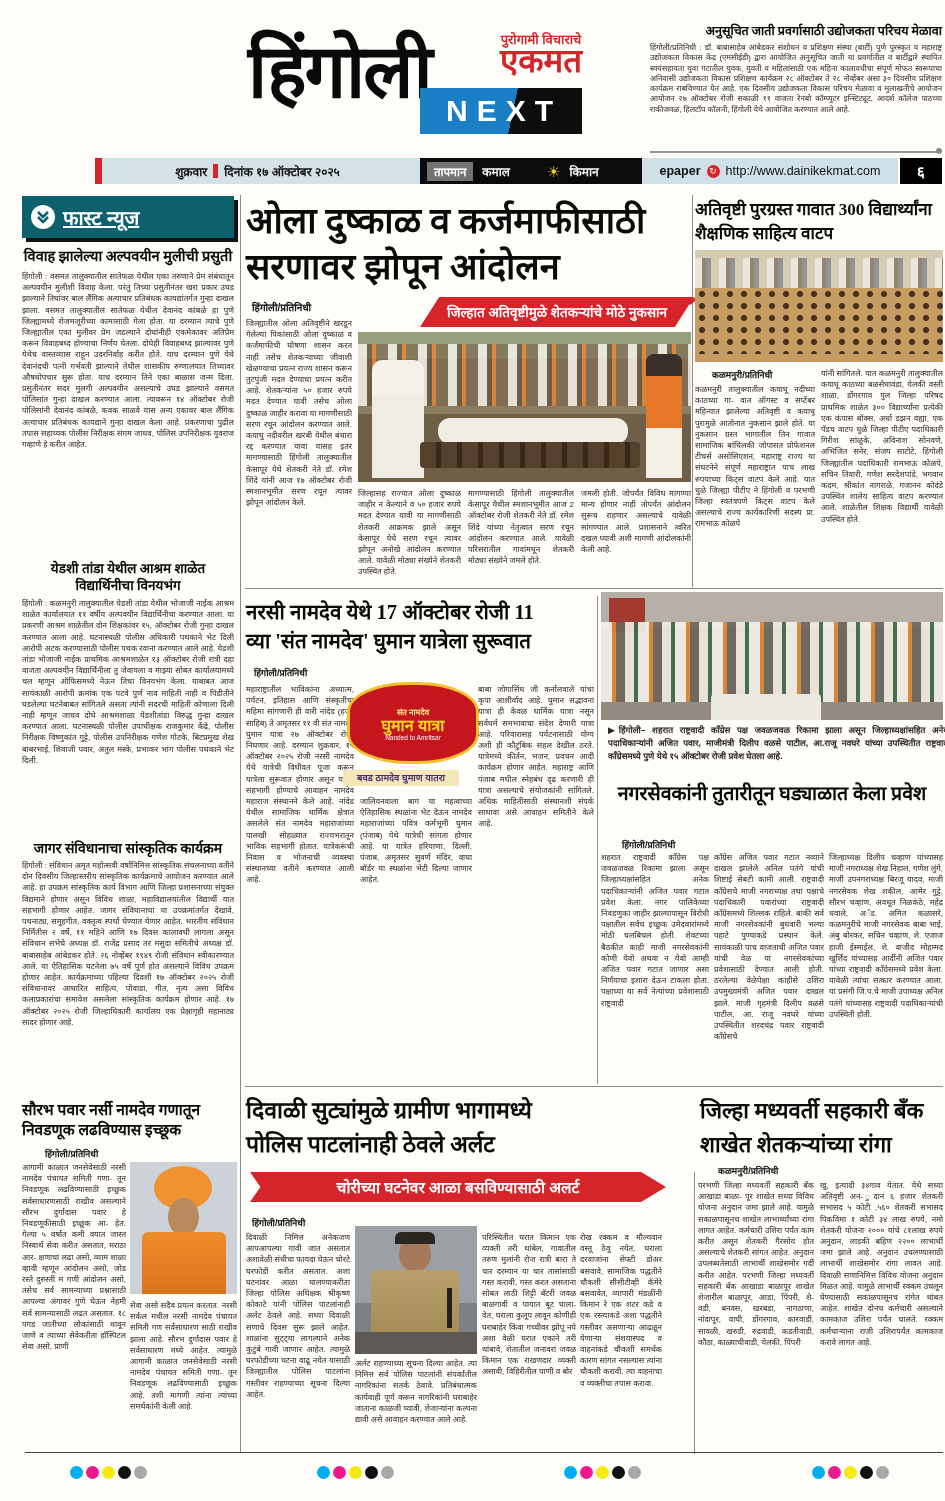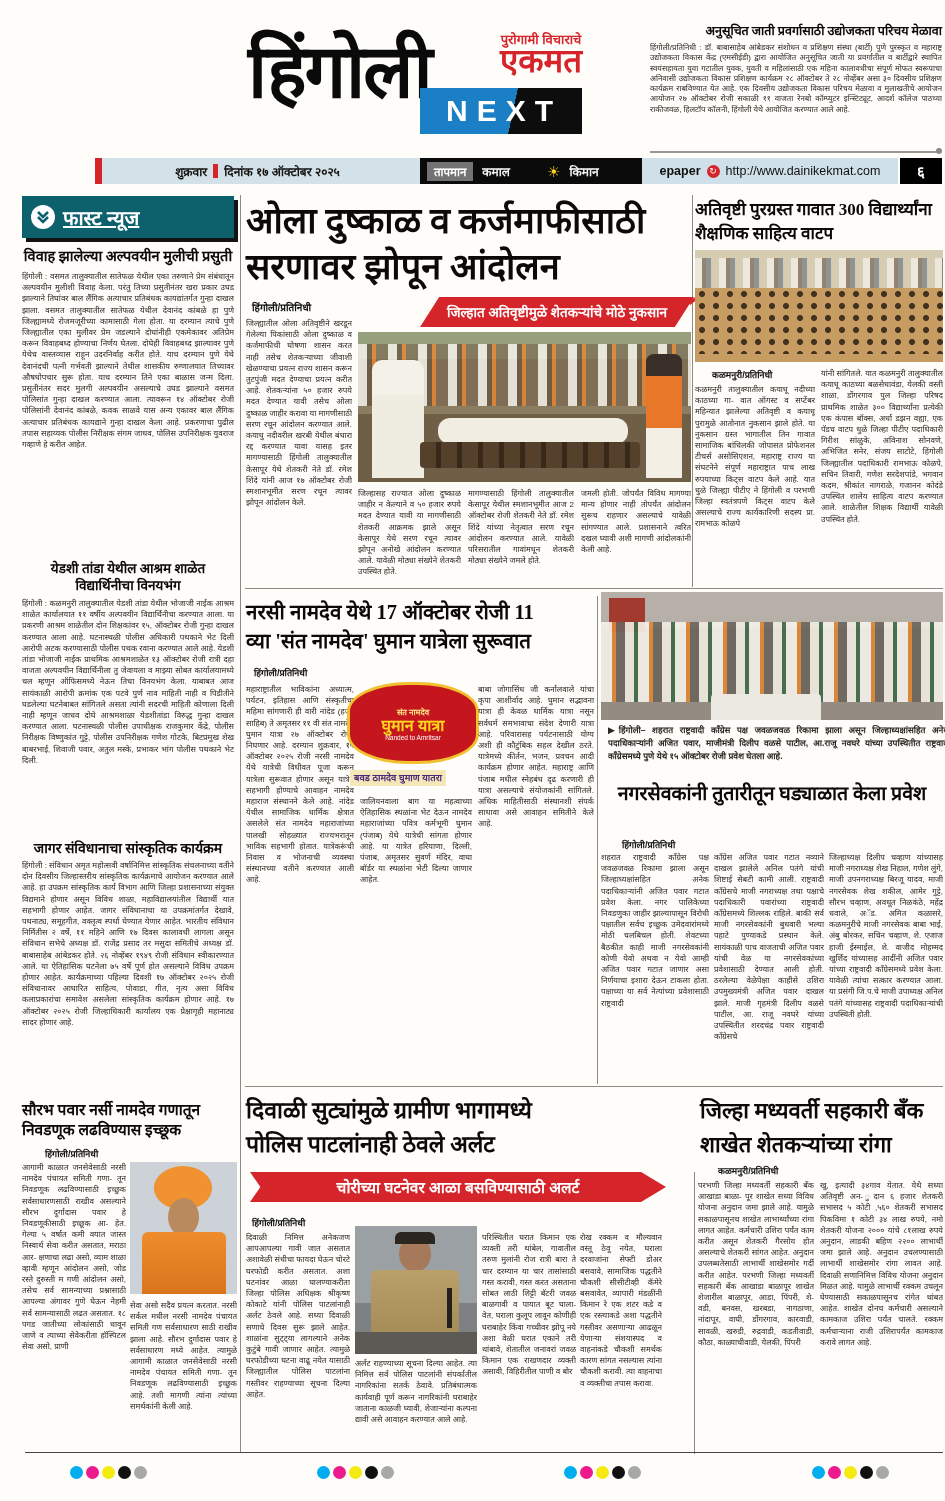--- a/index.html
+++ b/index.html
@@ -171,21 +171,21 @@
     <span style="display:block">व्या 'संत नामदेव' घुमान यात्रेला सुरूवात</span>
   </div>
   <div class="abs byline" style="left:254px; top:666px;">हिंगोली/प्रतिनिधी</div>
   <div class="abs just" style="left:246px; top:684px; width:108px; height:398px;">महाराष्ट्रातील भाविकांना अध्यात्म, पर्यटन, इतिहास आणि संस्कृतीचा महिमा सांगणारी ही वारी नांदेड (हजुर साहिब) ते अमृतसर ११ वी संत नामदेव घुमान यात्रा २७ ऑक्टोबर रोजी निघणार आहे. दरम्यान शुक्रवार, १५ ऑक्टोबर २०२५ रोजी नरसी नामदेव येथे यात्रेची विधीवत पूजा करून यात्रेला सुरूवात होणार असून यात्रेत सहभागी होण्याचे आवाहन नामदेव महाराज संस्थानने केले आहे. नांदेड येथील सामाजिक धार्मिक क्षेत्रात असलेले संत नामदेव महाराजांच्या पालखी सोहळ्यात राज्यभरातून भाविक सहभागी होतात. यात्रेकरूंची निवास व भोजनाची व्यवस्था संस्थानच्या वतीने करण्यात आली आहे.</div>
 
   <div class="abs ghuman" style="left:347px; top:682px; width:132px; height:82px;">
     <span class="t1">संत नामदेव</span>
     <span class="t2">घुमान यात्रा</span>
     <span class="t3">Nanded to Amritsar</span>
   </div>
-  <div class="abs ghuman-sub" style="left:350px; top:770px; width:96px; height:16px;">बवड ठामदेव घुमाण यातरा</div>
+  <div class="abs ghuman-sub" style="left:343px; top:770px; width:116px; height:16px;">बवड ठामदेव घुमाण यातरा</div>
   <div class="abs just" style="left:360px; top:796px; width:112px; height:286px;">जालियनवाला बाग या महत्वाच्या ऐतिहासिक स्थळांना भेट देऊन नामदेव महाराजांच्या पवित्र कर्मभूमी घुमान (पंजाब) येथे यात्रेची सांगता होणार आहे. या यात्रेत हरियाणा, दिल्ली, पंजाब, अमृतसर सुवर्ण मंदिर, वाघा बॉर्डर या स्थळांना भेटी दिल्या जाणार आहेत.</div>
   <div class="abs just" style="left:478px; top:684px; width:116px; height:398px;">बाबा जोगासिंध जी कर्नालवाले यांचा कृपा आशीर्वाद आहे. घुमान सद्भावना यात्रा ही केवळ धार्मिक यात्रा नसून सर्वधर्म समभावाचा संदेश देणारी यात्रा आहे. परिवारासह पर्यटनासाठी योग्य अशी ही कौटुंबिक सहल देखील ठरते. यात्रेमध्ये कीर्तन, भजन, प्रवचन आदी कार्यक्रम होणार आहेत. महाराष्ट्र आणि पंजाब मधील स्नेहबंध दृढ करणारी ही यात्रा असल्याचे संयोजकांनी सांगितले. अधिक माहितीसाठी संस्थानशी संपर्क साधावा असे आवाहन समितीने केले आहे.</div>
 
   <div class="abs photo" style="left:601px; top:592px; width:342px; height:128px; background:linear-gradient(180deg,#b6b0a8 0 28%, #948c82 28% 100%);">
     <span class="abs" style="left:8px; top:6px; width:36px; height:34px; background:#a23a30;"></span>
     <span class="crowd-strip" style="top:30px; height:80px; background:repeating-linear-gradient(90deg, #f6f3ec 0 11px, #e0862f 11px 15px, #6b655e 15px 24px, #f1ece2 24px 33px, #3f6b46 33px 37px);"></span>
     <span class="abs" style="left:110px; bottom:0; width:110px; height:26px; background:#ece9e2; border-radius:4px 4px 0 0;"></span>
   </div>
   <div class="abs just" style="left:608px; top:724px; width:342px; height:52px; font-size:8.6px; line-height:13px; font-weight:bold;">▶हिंगोली– शहरात राष्ट्रवादी काँग्रेस पक्ष जवळजवळ रिकामा झाला असून जिल्हाध्यक्षांसहित अनेक पदाधिकाऱ्यांनी अजित पवार, माजीमंत्री दिलीप वळसे पाटील, आ.राजू नवघरे यांच्या उपस्थितीत राष्ट्रवादी काँग्रेसमध्ये पुणे येथे १५ ऑक्टोबर रोजी प्रवेश घेतला आहे.</div>
 

